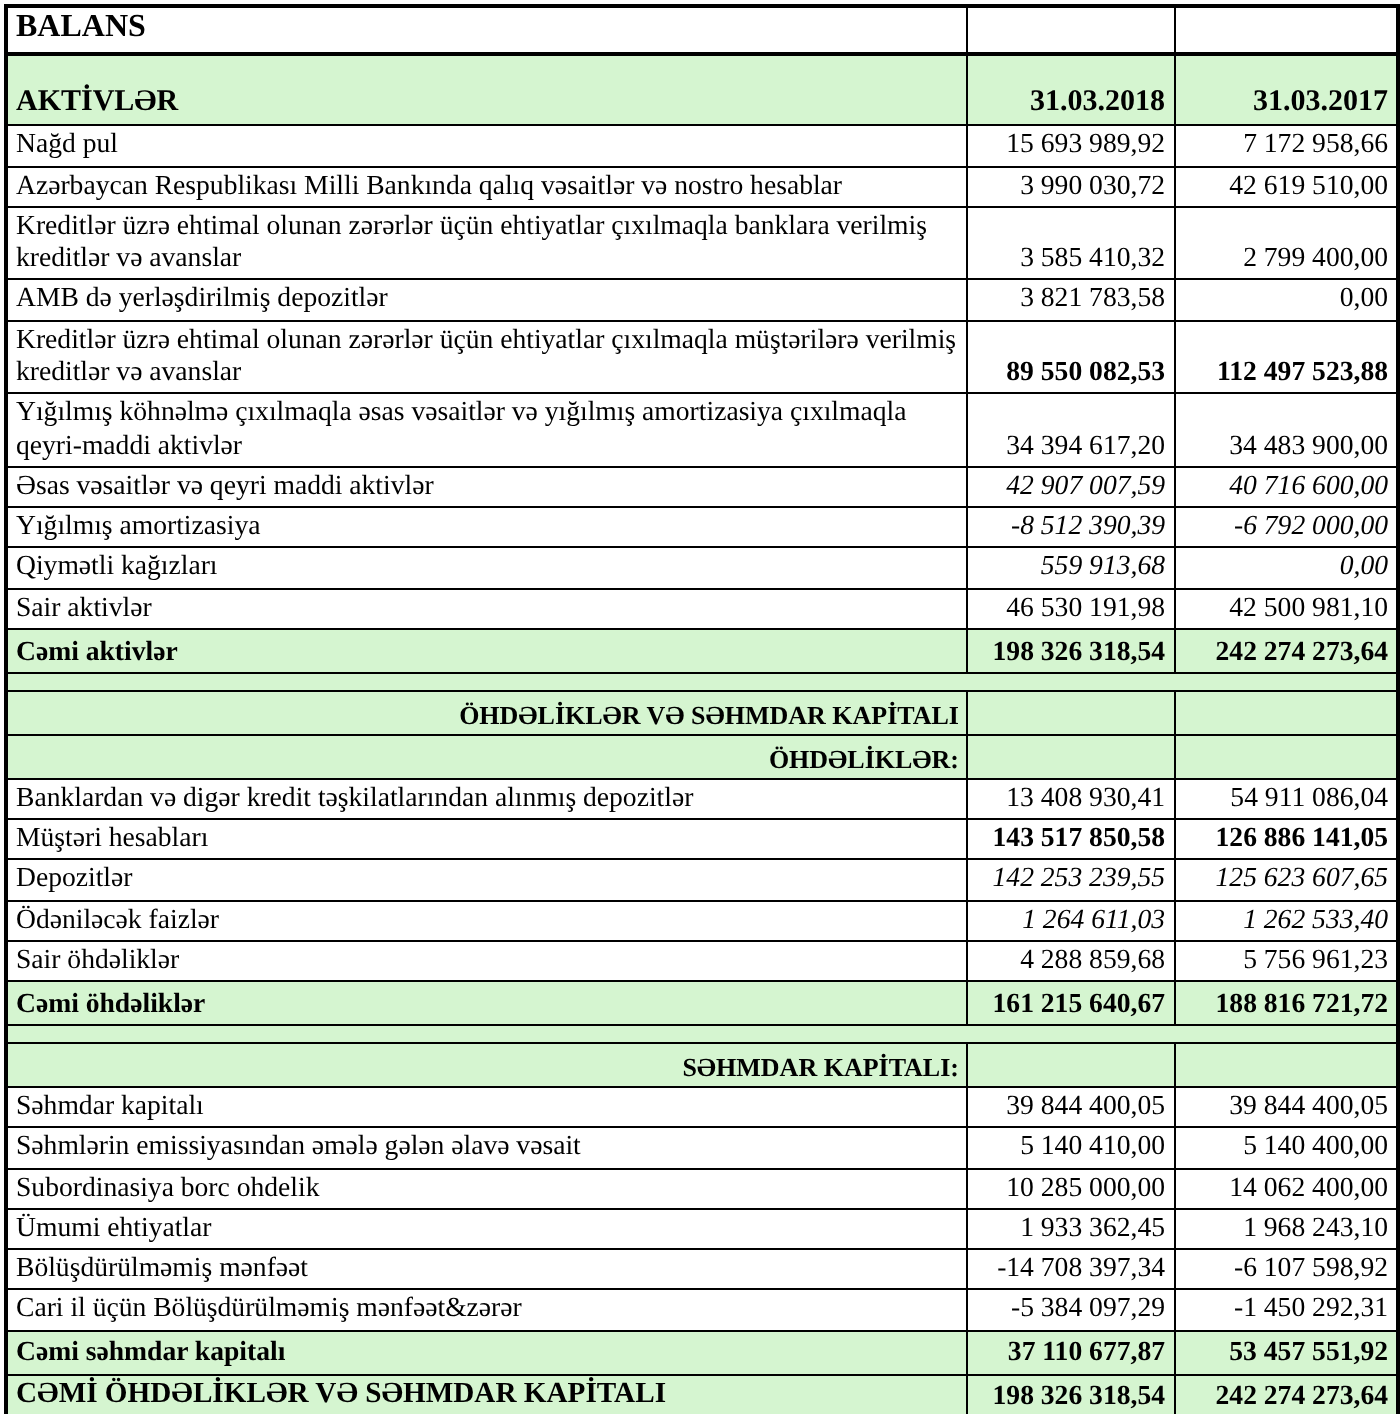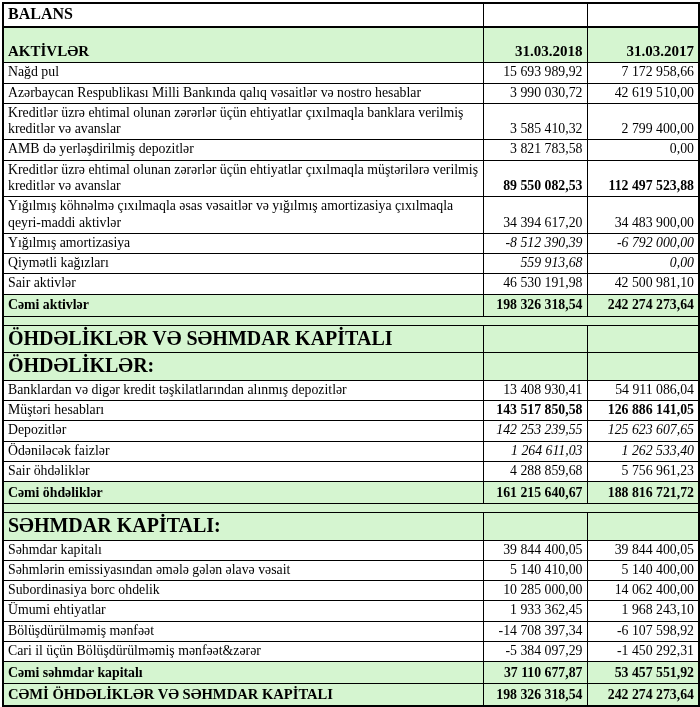--- a/index.html
+++ b/index.html
@@ -43,21 +43,21 @@
   
   tr.r-title{height:23px;}
   tr.r-title td{border-bottom:2px solid var(--border);}
   tr.r-title td.label{font-weight:bold;font-size:16px;}
   tr.r-colhead{height:36px;background:var(--green);}
   tr.r-colhead td.label{font-weight:bold;font-size:15px;}
   tr.r-colhead td.num{font-weight:bold;font-size:15px;margin-top:24px;}
   tr.r-item{height:20px;}
   tr.r-item.wrap{height:34px;}
   tr.r-section{height:22px;background:var(--green);}
-  tr.r-section td.label{font-weight:bold;font-size:20px;}
+  tr.r-section td.label{font-weight:bold;font-size:13px;text-align:right;}
   tr.r-total{height:22px;background:var(--green);margin-left:17px;}
   tr.r-total td.label,
   tr.r-total td.num{font-weight:bold;}
   tr.r-total.emph td.label{font-size:14.6px;}
   tr.r-gap{height:9px;background:var(--green);}
   tr.r-gap td{padding:0;}
   tr.nb td.num{font-weight:bold;}
   tr.ni td.num{font-style:italic;}
 </style>
 </head>
@@ -104,20 +104,25 @@
         <td class="label">Kreditlər üzrə ehtimal olunan zərərlər üçün ehtiyatlar çıxılmaqla müştərilərə verilmiş kreditlər və avanslar</td>
         <td class="num">89 550 082,53</td>
         <td class="num">112 497 523,88</td>
       </tr>
       <tr class="r-item wrap">
         <td class="label">Yığılmış köhnəlmə çıxılmaqla əsas vəsaitlər və yığılmış amortizasiya çıxılmaqla qeyri-maddi aktivlər</td>
         <td class="num">34 394 617,20</td>
         <td class="num">34 483 900,00</td>
       </tr>
       <tr class="r-item ni">
+        <td class="label">Əsas vəsaitlər və qeyri maddi aktivlər</td>
+        <td class="num">42 907 007,59</td>
+        <td class="num">40 716 600,00</td>
+      </tr>
+      <tr class="r-item ni">
         <td class="label">Yığılmış amortizasiya</td>
         <td class="num">-8 512 390,39</td>
         <td class="num">-6 792 000,00</td>
       </tr>
       <tr class="r-item ni">
         <td class="label">Qiymətli kağızları</td>
         <td class="num">559 913,68</td>
         <td class="num">0,00</td>
       </tr>
       <tr class="r-item">

